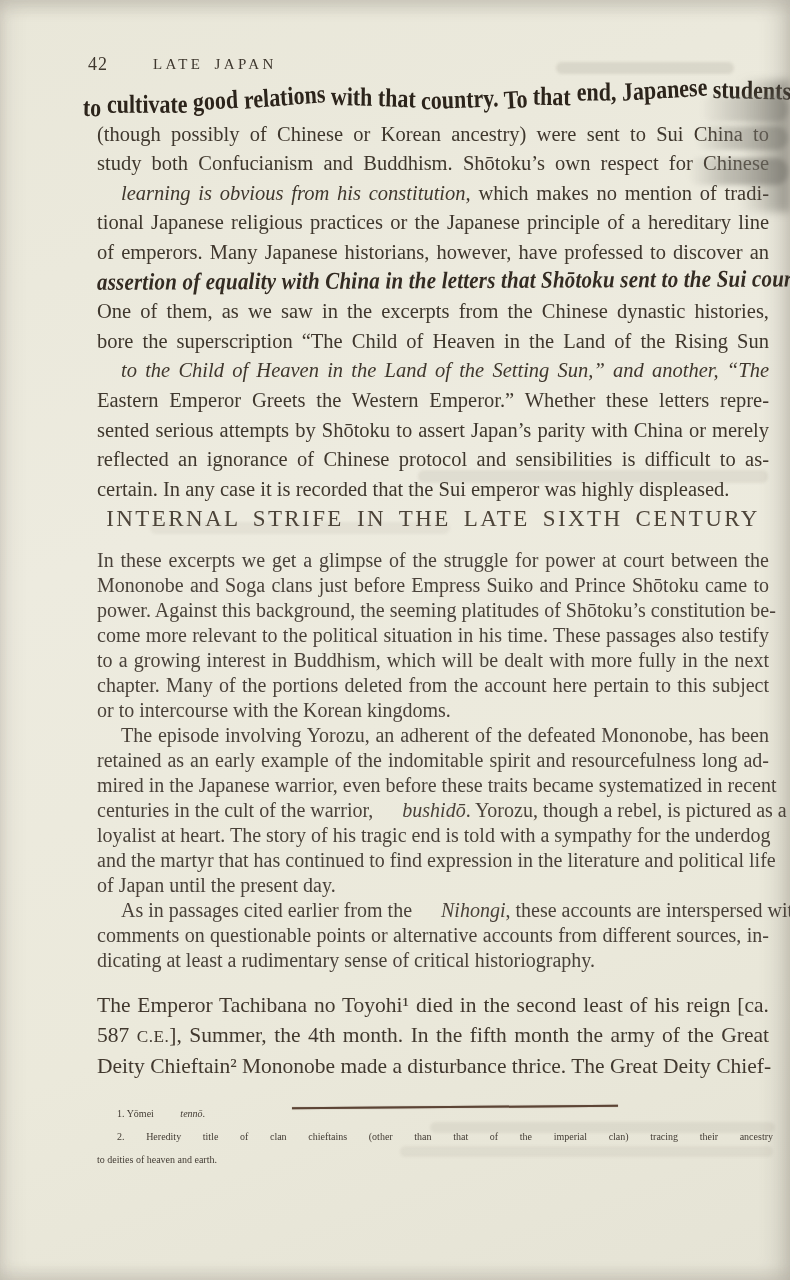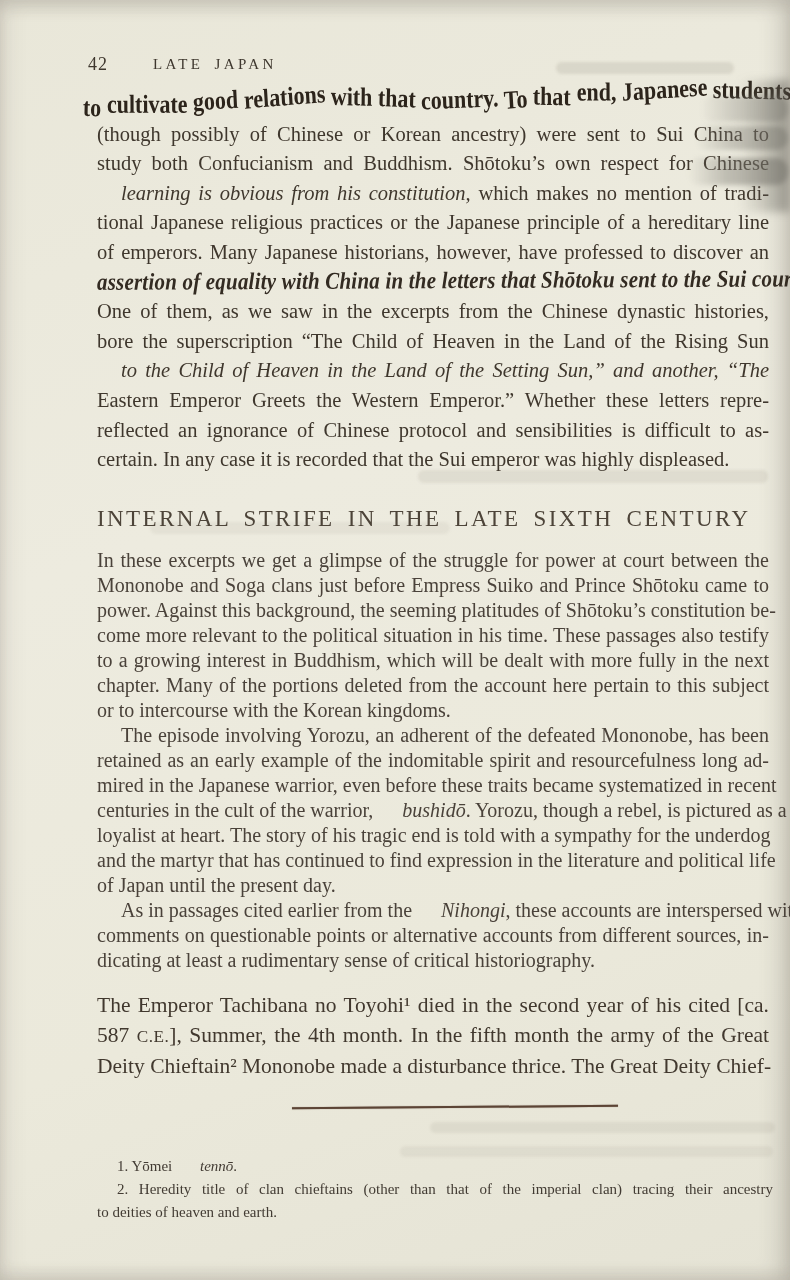--- a/index.html
+++ b/index.html
@@ -57,21 +57,21 @@
   .warp .w:nth-child(12n+11){transform:translateY(-3px) rotate(-2deg);}
   .warp .w:nth-child(12n+0){transform:translateY(-1px) rotate(2deg);}
   
   .ln.assertion{
     font-style:italic;font-weight:600;font-size:21px;color:#332b22;
     letter-spacing:.2px;transform:scaleY(1.14) rotate(-.25deg);transform-origin:0 50%;
   }
   
   .heading{
     position:absolute;left:97px;top:506px;width:672px;
-    text-align:left;font-size:23px;color:#4d4439;
+    text-align:center;font-size:23px;color:#4d4439;
     letter-spacing:2.4px;word-spacing:5px;white-space:nowrap;
   }
   
   .commentary{
     position:absolute;left:97px;top:548px;width:672px;
     font-size:20px;color:#4a423a;
   }
   .commentary .ln{height:25px;line-height:25px;}
   .ln.ind{text-indent:24px;}
   
@@ -80,22 +80,22 @@
     font-size:21.5px;color:#41382e;
   }
   .translation .ln{height:30.4px;line-height:30.4px;}
   
   .fnrule{
     position:absolute;left:292px;top:1106px;width:326px;height:2px;
     background:var(--rule,#5c4435);transform:rotate(-.4deg);
     box-shadow:0 0 1px rgba(92,68,53,.65);
   }
   .footnotes{
-    position:absolute;left:97px;top:1155px;width:676px;
-    font-size:15px;color:#423b33;
+    position:absolute;left:97px;top:1102px;width:676px;
+    font-size:10px;color:#423b33;
   }
   .footnotes .ln{height:23px;line-height:23px;}
   .footnotes .ln.ind{text-indent:20px;}
   
   .ghost{
     position:absolute;background:rgba(112,108,94,.14);
     border-radius:6px;filter:blur(1.5px);
   }
   .smudge{
     position:absolute;border-radius:12px;filter:blur(2.5px);
@@ -126,20 +126,21 @@
       <div class="ln"><span>(though possibly of Chinese or Korean ancestry) were sent to Sui China to</span></div>
       <div class="ln"><span>study both Confucianism and Buddhism. Shōtoku’s own respect for Chinese</span></div>
       <div class="ln"><span class="i">learning is obvious from his constitution,</span><span> which makes no mention of tradi-</span></div>
       <div class="ln"><span>tional Japanese religious practices or the Japanese principle of a hereditary line</span></div>
       <div class="ln"><span>of emperors. Many Japanese historians, however, have professed to discover an</span></div>
       <div class="ln assertion"><span>assertion of equality with China in the letters that Shōtoku sent to the Sui court.</span></div>
       <div class="ln"><span>One of them, as we saw in the excerpts from the Chinese dynastic histories,</span></div>
       <div class="ln"><span>bore the superscription “The Child of Heaven in the Land of the Rising Sun</span></div>
       <div class="ln"><span class="i">to the Child of Heaven in the Land of the Setting Sun,” and another, “The</span></div>
       <div class="ln"><span>Eastern Emperor Greets the Western Emperor.” Whether these letters repre-</span></div>
+      <div class="ln"><span>sented serious attempts by Shōtoku to assert Japan’s parity with China or merely</span></div>
       <div class="ln"><span>reflected an ignorance of Chinese protocol and sensibilities is difficult to as-</span></div>
       <div class="ln last"><span>certain. In any case it is recorded that the Sui emperor was highly displeased.</span></div>
     </div>
 
   <div class="heading">INTERNAL STRIFE IN THE LATE SIXTH CENTURY</div>
 
   <div class="commentary" id="commentary">
       <div>
         <div class="ln"><span>In these excerpts we get a glimpse of the struggle for power at court between the</span></div>
         <div class="ln"><span>Mononobe and Soga clans just before Empress Suiko and Prince Shōtoku came to</span></div>
@@ -159,21 +160,21 @@
         <div class="ln last"><span>of Japan until the present day.</span></div>
       </div>
       <div>
         <div class="ln ind"><span>As in passages cited earlier from the </span><span class="i">Nihongi</span><span>, these accounts are interspersed with</span></div>
         <div class="ln"><span>comments on questionable points or alternative accounts from different sources, in-</span></div>
         <div class="ln last"><span>dicating at least a rudimentary sense of critical historiography.</span></div>
       </div>
     </div>
 
   <div class="translation" id="translation">
-      <div class="ln"><span>The Emperor Tachibana no Toyohi¹ died in the second year of his cited [ca.</span></div>
+      <div class="ln"><span>The Emperor Tachibana no Toyohi¹ died in the second least of his reign [ca.</span></div>
       <div class="ln"><span>587 </span><span class="sc">C.E.</span><span>], Summer, the 4th month. In the fifth month the army of the Great</span></div>
       <div class="ln last"><span>Deity Chieftain² Mononobe made a disturbance thrice. The Great Deity Chief-</span></div>
     </div>
 
   <div class="fnrule"></div>
 
   <div class="footnotes" id="footnotes">
       <div class="ln ind last"><span>1. Yōmei </span><span class="i">tennō</span><span>.</span></div>
       <div class="ln ind"><span>2. Heredity title of clan chieftains (other than that of the imperial clan) tracing their ancestry</span></div>
       <div class="ln last"><span>to deities of heaven and earth.</span></div>

